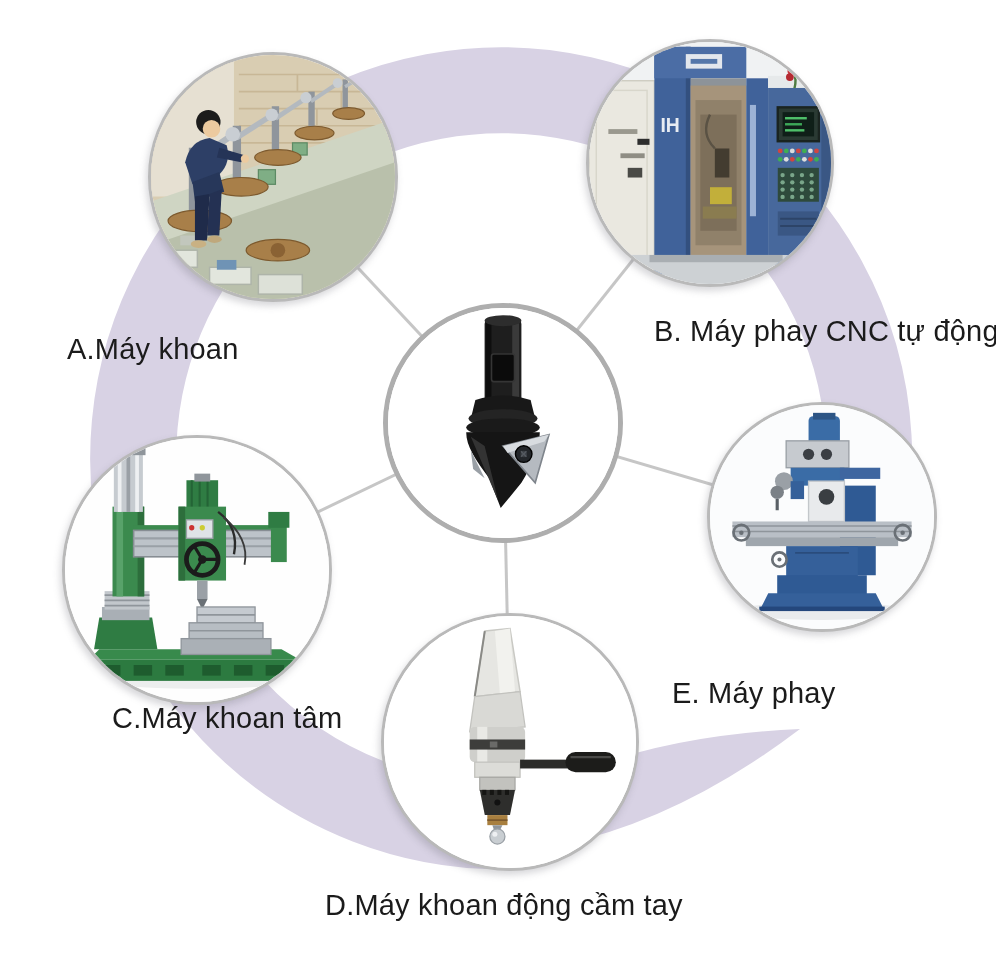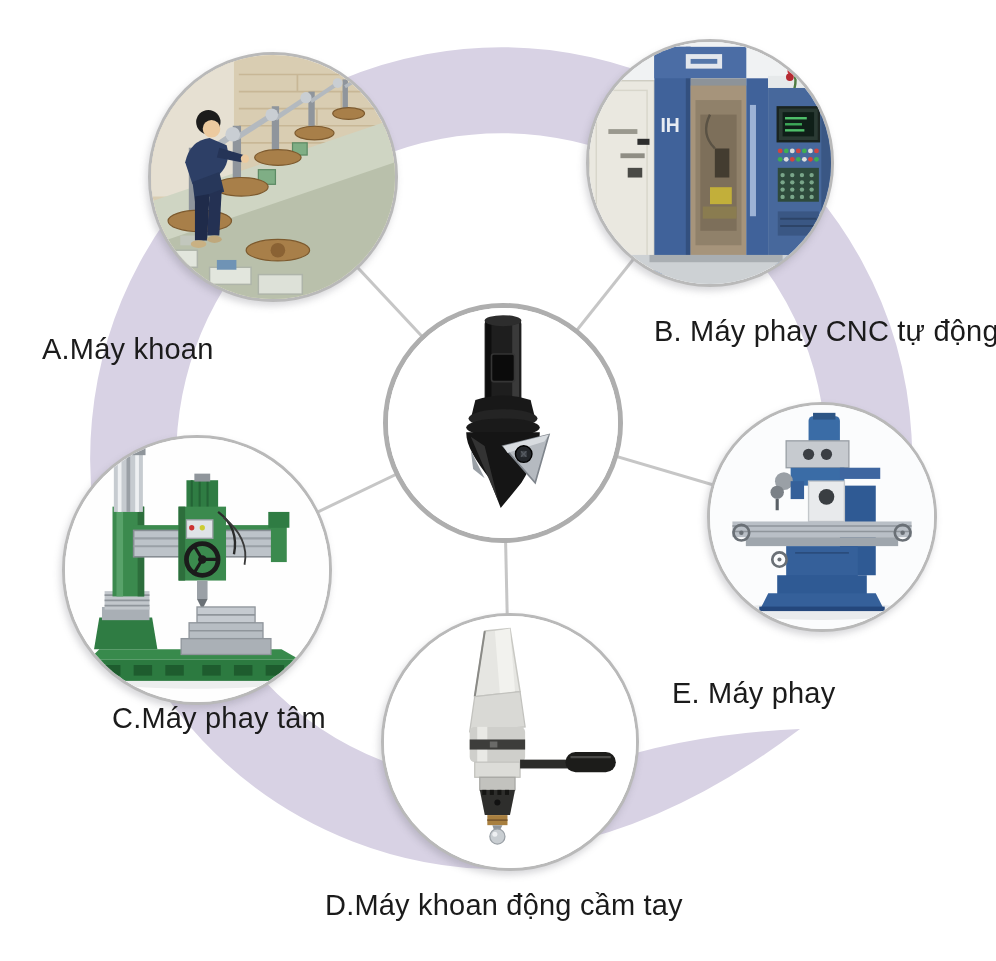--- a/index.html
+++ b/index.html
@@ -20,21 +20,21 @@
   #circle-d{left:381px;top:613px;width:258px;height:258px;}
   #circle-e{left:707px;top:402px;width:230px;height:230px;}
   #circle-center{
     left:383px;top:303px;width:240px;height:240px;border:5px solid #aeaeae;
     box-shadow:none;
   }
   .lbl{
     position:absolute;z-index:3;font-size:29px;line-height:34px;color:#1b1b1b;
     white-space:nowrap;letter-spacing:0.2px;
   }
-  #label-a{left:42px;top:332px;}
+  #label-a{left:67px;top:332px;}
   #label-b{left:654px;top:314px;}
   #label-c{left:112px;top:701px;}
   #label-d{left:325px;top:888px;}
   #label-e{left:672px;top:676px;}
 </style>
 </head>
 <body>
 
 <div id="canvas">
 
@@ -392,17 +392,17 @@
         <circle cx="59" cy="63.5" r="3.6" fill="#23262a" stroke="#000000" stroke-width="0.6"></circle>
         <circle cx="59" cy="63.5" r="1.4" fill="#3c4046"></circle>
         <line x1="57.8" y1="62.3" x2="60.2" y2="64.7" stroke="#565b61" stroke-width="0.6"></line>
         <line x1="60.2" y1="62.3" x2="57.8" y2="64.7" stroke="#565b61" stroke-width="0.6"></line>
       </g>
     </svg>
   </div>
 
   <div class="lbl" id="label-a">A.Máy khoan</div>
   <div class="lbl" id="label-b">B. Máy phay CNC tự động</div>
-  <div class="lbl" id="label-c">C.Máy phay tâm</div>
+  <div class="lbl" id="label-c">C.Máy khoan tâm</div>
   <div class="lbl" id="label-d">D.Máy khoan động cầm tay</div>
   <div class="lbl" id="label-e">E. Máy phay</div>
 
 </div>
 
 </body></html>

